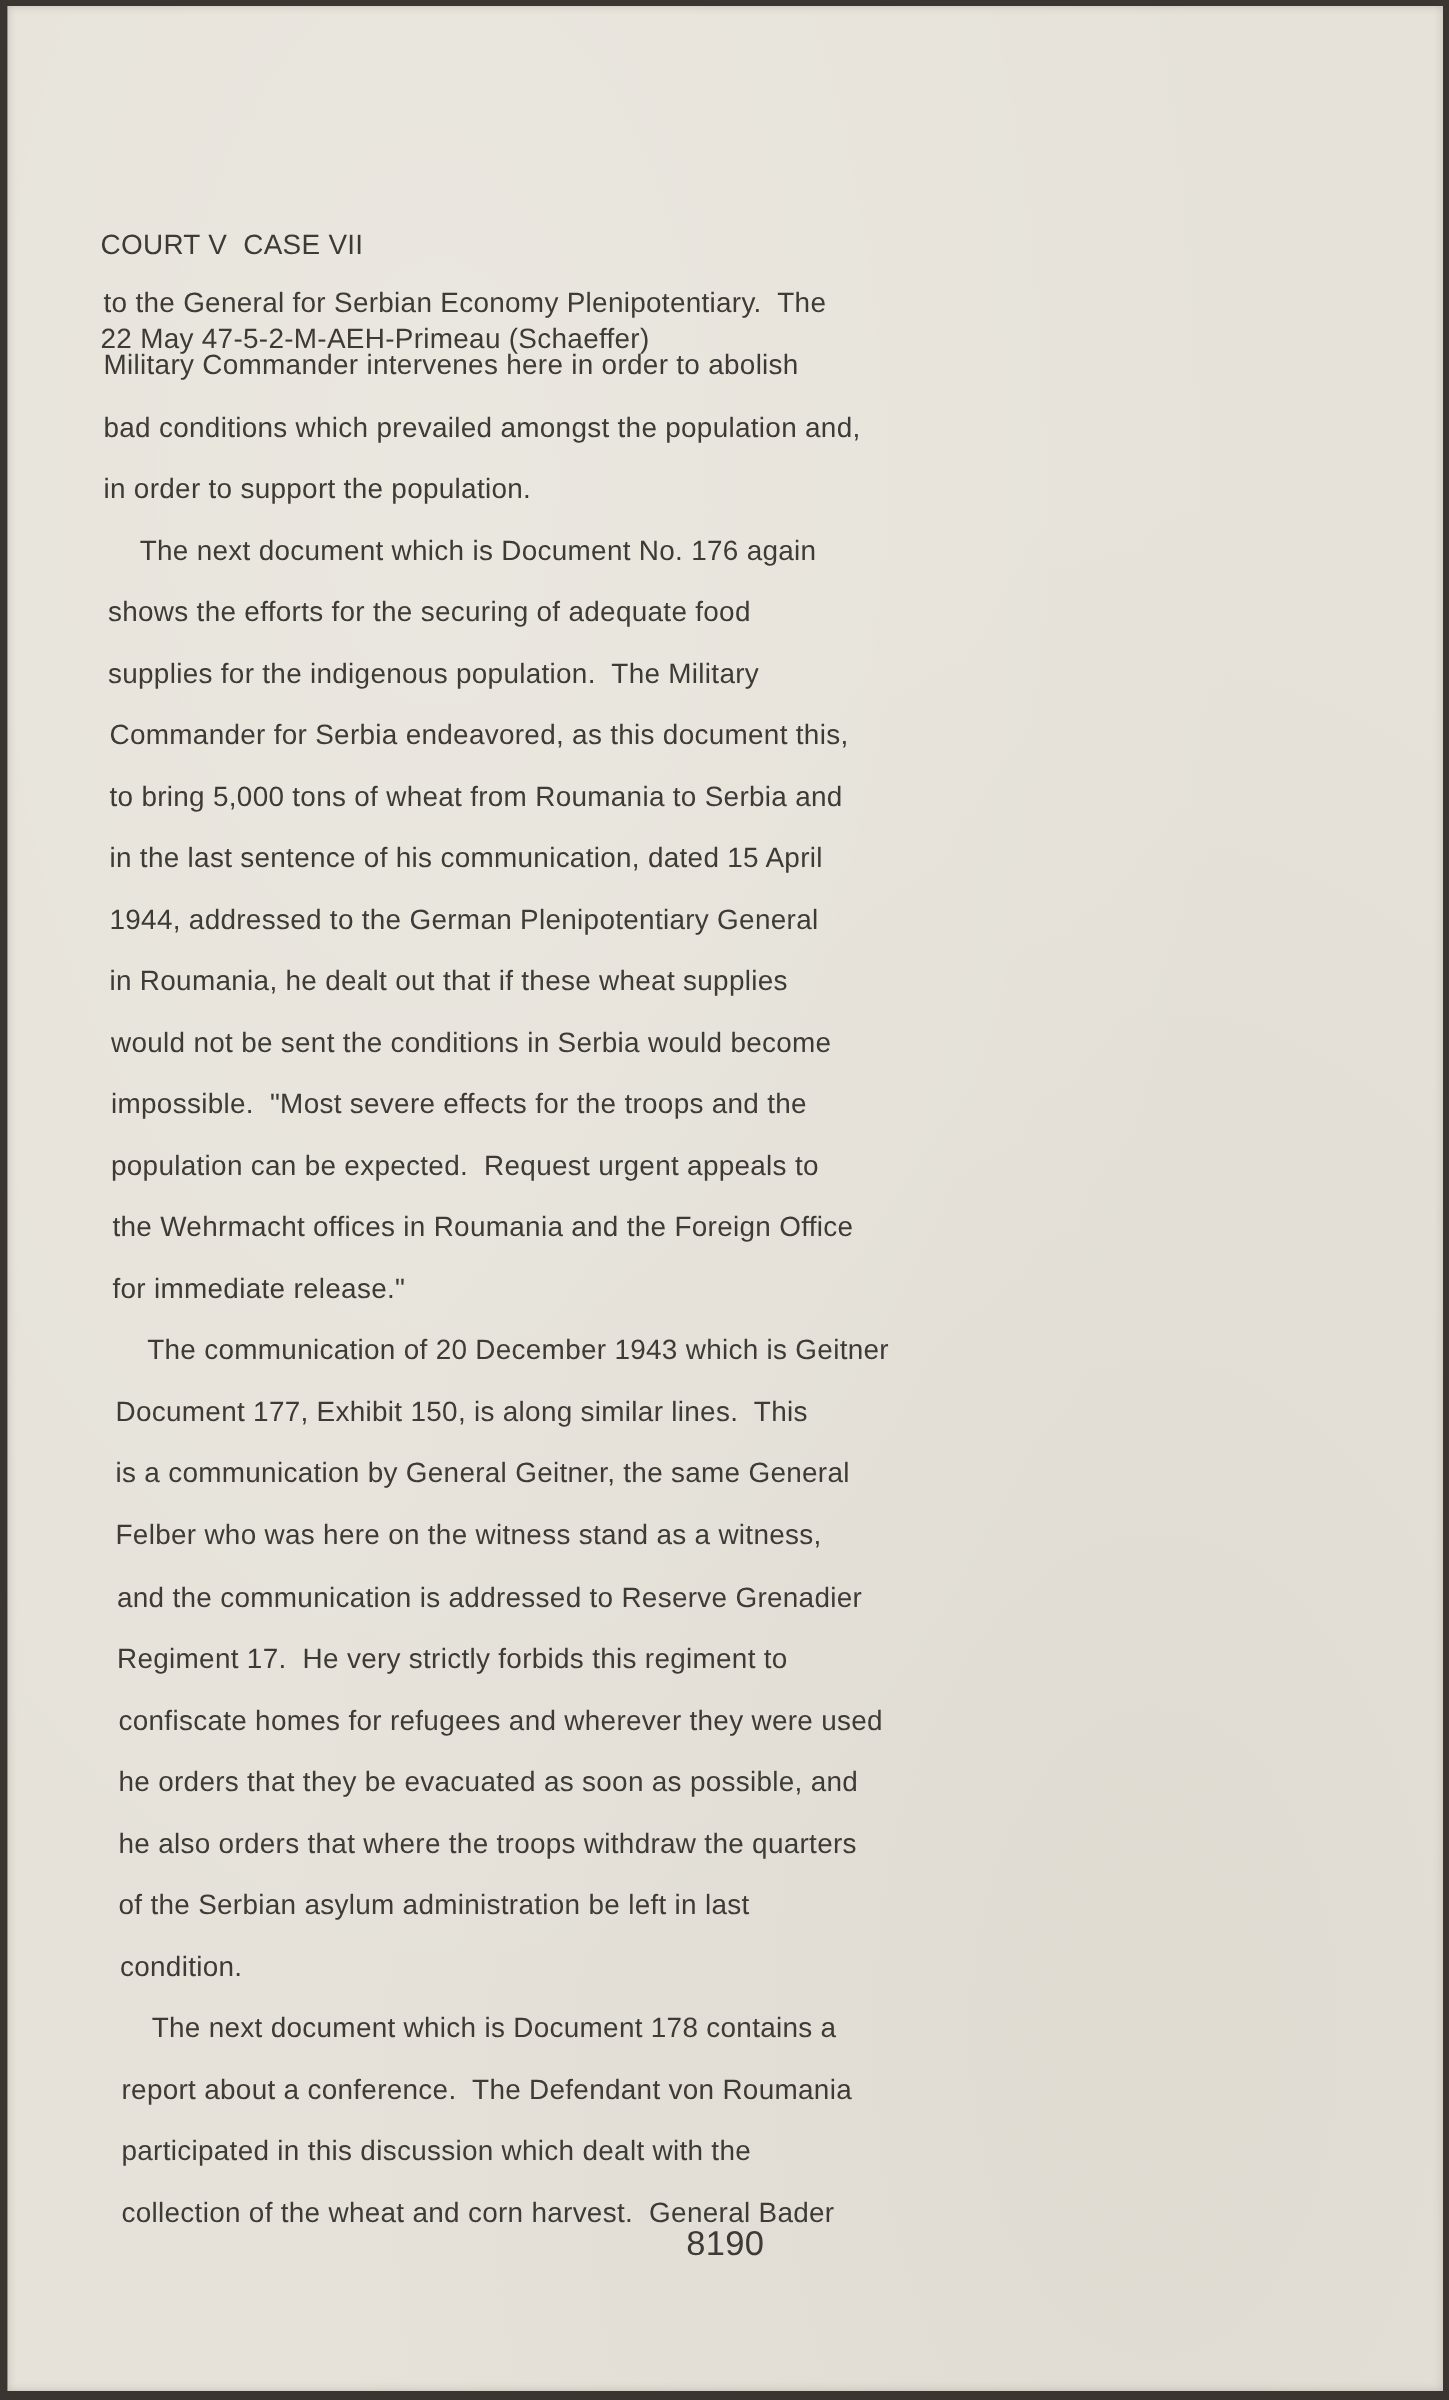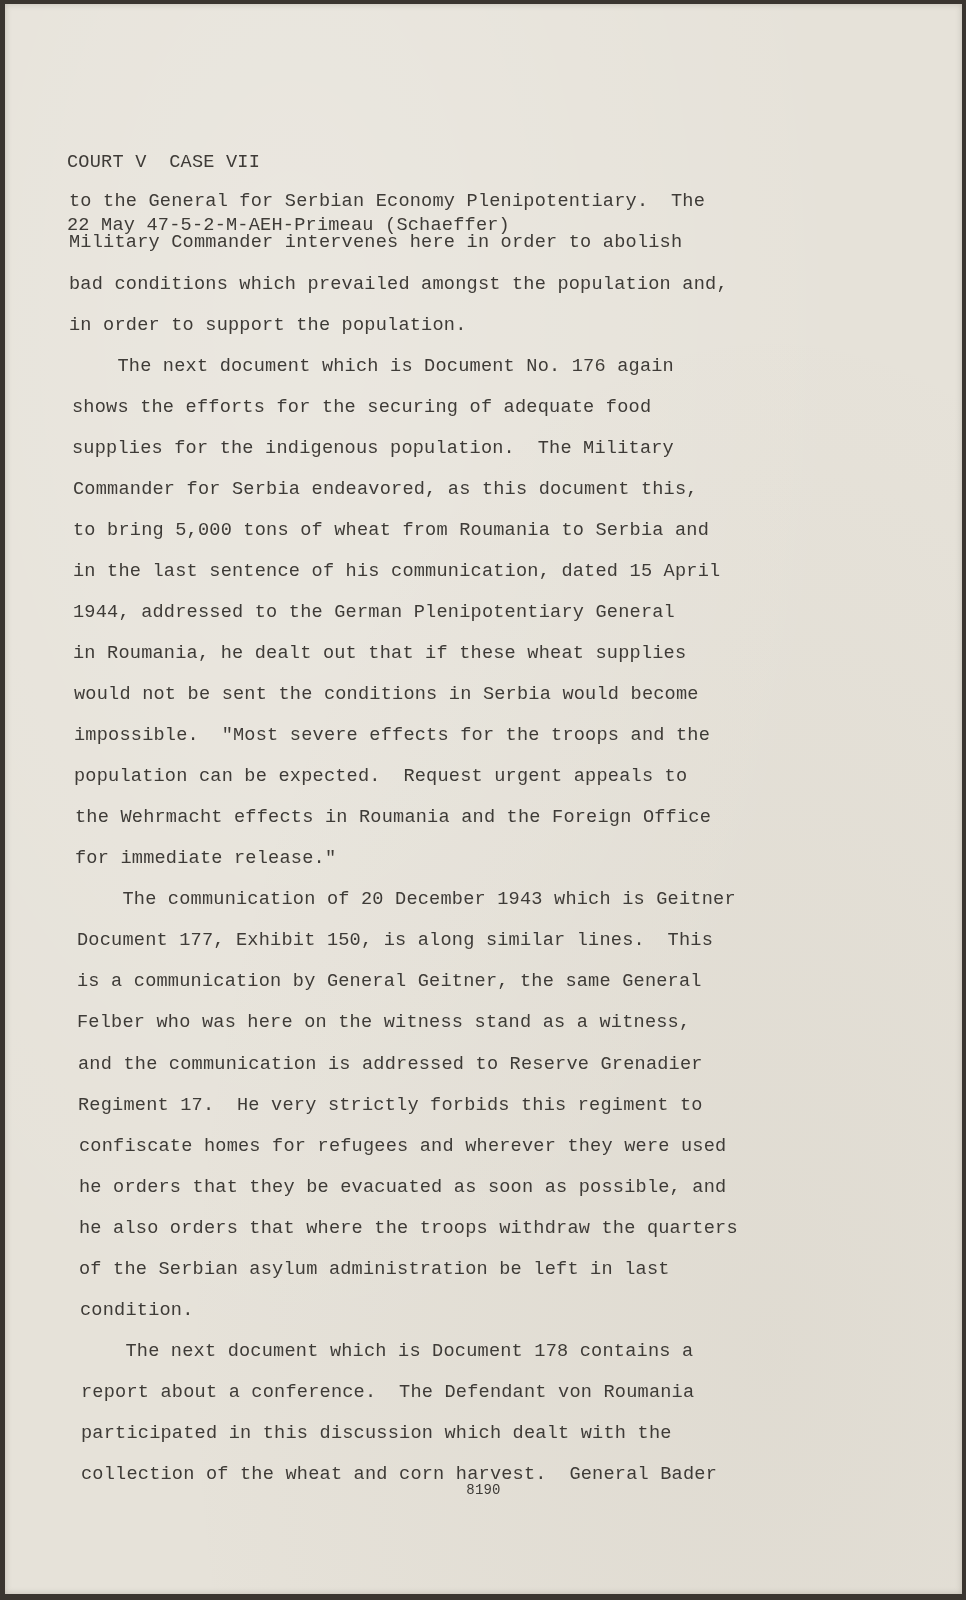--- a/index.html
+++ b/index.html
@@ -16,42 +16,42 @@
       top: 4px;
       width: 957px;
       height: 1590px;
       background: #e6e2d9;
       background-image:
         radial-gradient(ellipse at 30% 20%, rgba(255,255,255,0.18), rgba(0,0,0,0) 60%),
         radial-gradient(ellipse at 80% 85%, rgba(120,110,90,0.06), rgba(0,0,0,0) 55%);
       box-shadow: inset 0 0 6px rgba(80,70,60,0.25);
     }
     .typed {
-      font-family: Liberation Mono, monospace;
+      font-family: Liberation Sans, sans-serif;
       color: #3e3b37;
       font-size: 18.6px;
       letter-spacing: 0.2px;
       white-space: pre;
       position: absolute;
       margin: 0;
     }
     .header {
       left: 62px;
       top: 106px;
       line-height: 21px;
     }
     .body-line {
       left: 0;
     }
     .page-number {
       left: 0;
       width: 957px;
       text-align: center;
       top: 1478px;
-      font-size: 14px;
+      font-size: 23px;
     }
   </style>
 </head>
 <body>
 
 <div class="page">
   <div class="typed header">
     <div>COURT V  CASE VII</div>
     <div>22 May 47-5-2-M-AEH-Primeau (Schaeffer)</div>
   </div>
@@ -65,21 +65,21 @@
     <div class="typed body-line" style="left:67px;top:393px">shows the efforts for the securing of adequate food</div>
     <div class="typed body-line" style="left:67px;top:434px">supplies for the indigenous population.  The Military</div>
     <div class="typed body-line" style="left:68px;top:475px">Commander for Serbia endeavored, as this document this,</div>
     <div class="typed body-line" style="left:68px;top:516px">to bring 5,000 tons of wheat from Roumania to Serbia and</div>
     <div class="typed body-line" style="left:68px;top:557px">in the last sentence of his communication, dated 15 April</div>
     <div class="typed body-line" style="left:68px;top:598px">1944, addressed to the German Plenipotentiary General</div>
     <div class="typed body-line" style="left:68px;top:639px">in Roumania, he dealt out that if these wheat supplies</div>
     <div class="typed body-line" style="left:69px;top:680px">would not be sent the conditions in Serbia would become</div>
     <div class="typed body-line" style="left:69px;top:721px">impossible.  "Most severe effects for the troops and the</div>
     <div class="typed body-line" style="left:69px;top:762px">population can be expected.  Request urgent appeals to</div>
-    <div class="typed body-line" style="left:70px;top:803px">the Wehrmacht effects in Roumania and the Foreign Office</div>
+    <div class="typed body-line" style="left:70px;top:803px">the Wehrmacht offices in Roumania and the Foreign Office</div>
     <div class="typed body-line" style="left:70px;top:844px">for immediate release."</div>
     <div class="typed body-line" style="left:72px;top:885px">    The communication of 20 December 1943 which is Geitner</div>
     <div class="typed body-line" style="left:72px;top:926px">Document 177, Exhibit 150, is along similar lines.  This</div>
     <div class="typed body-line" style="left:72px;top:967px">is a communication by General Geitner, the same General</div>
     <div class="typed body-line" style="left:72px;top:1008px">Felber who was here on the witness stand as a witness,</div>
     <div class="typed body-line" style="left:73px;top:1050px">and the communication is addressed to Reserve Grenadier</div>
     <div class="typed body-line" style="left:73px;top:1091px">Regiment 17.  He very strictly forbids this regiment to</div>
     <div class="typed body-line" style="left:74px;top:1132px">confiscate homes for refugees and wherever they were used</div>
     <div class="typed body-line" style="left:74px;top:1173px">he orders that they be evacuated as soon as possible, and</div>
     <div class="typed body-line" style="left:74px;top:1214px">he also orders that where the troops withdraw the quarters</div>

